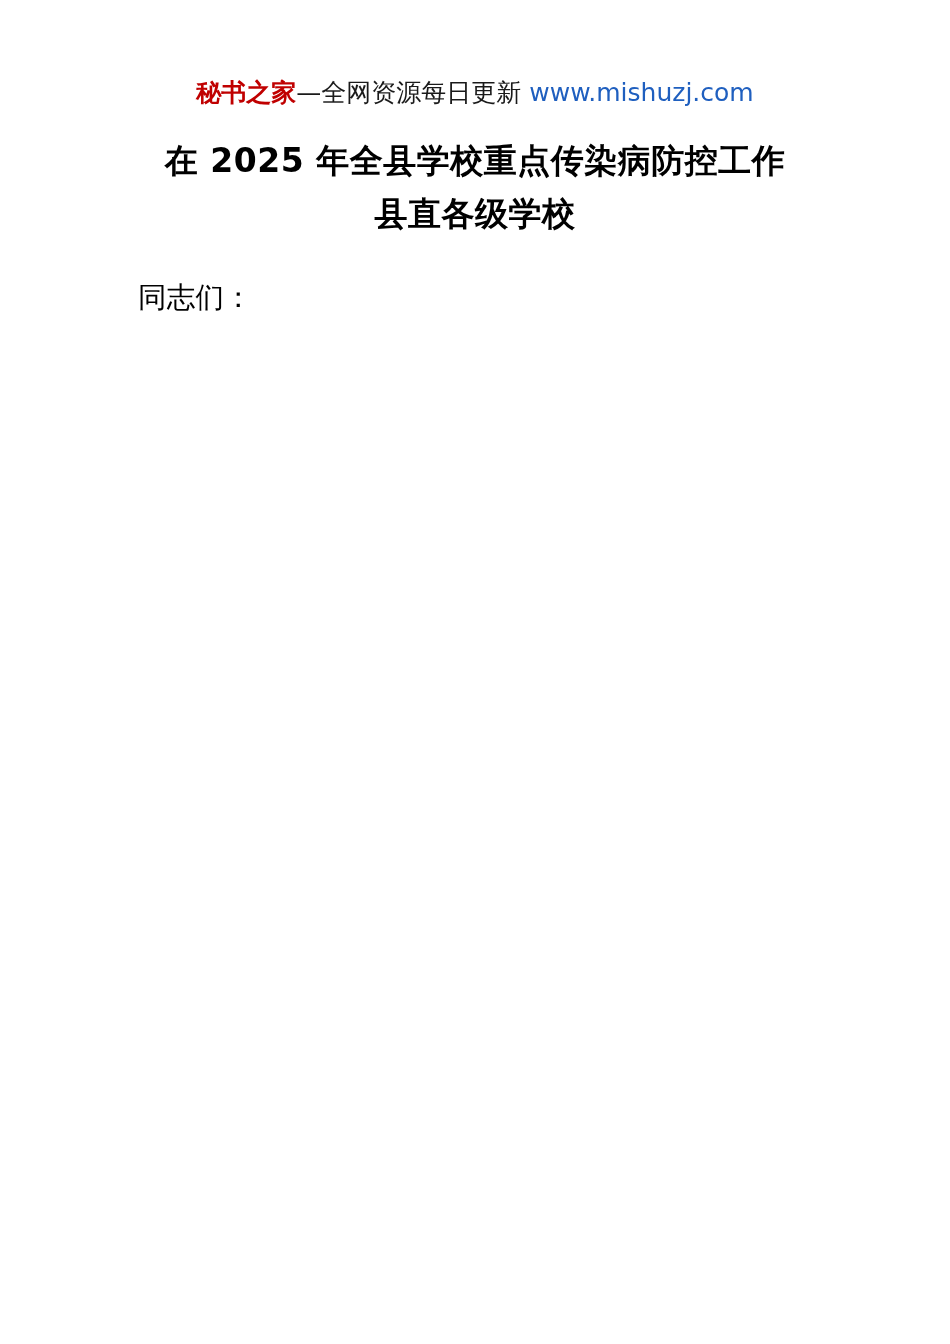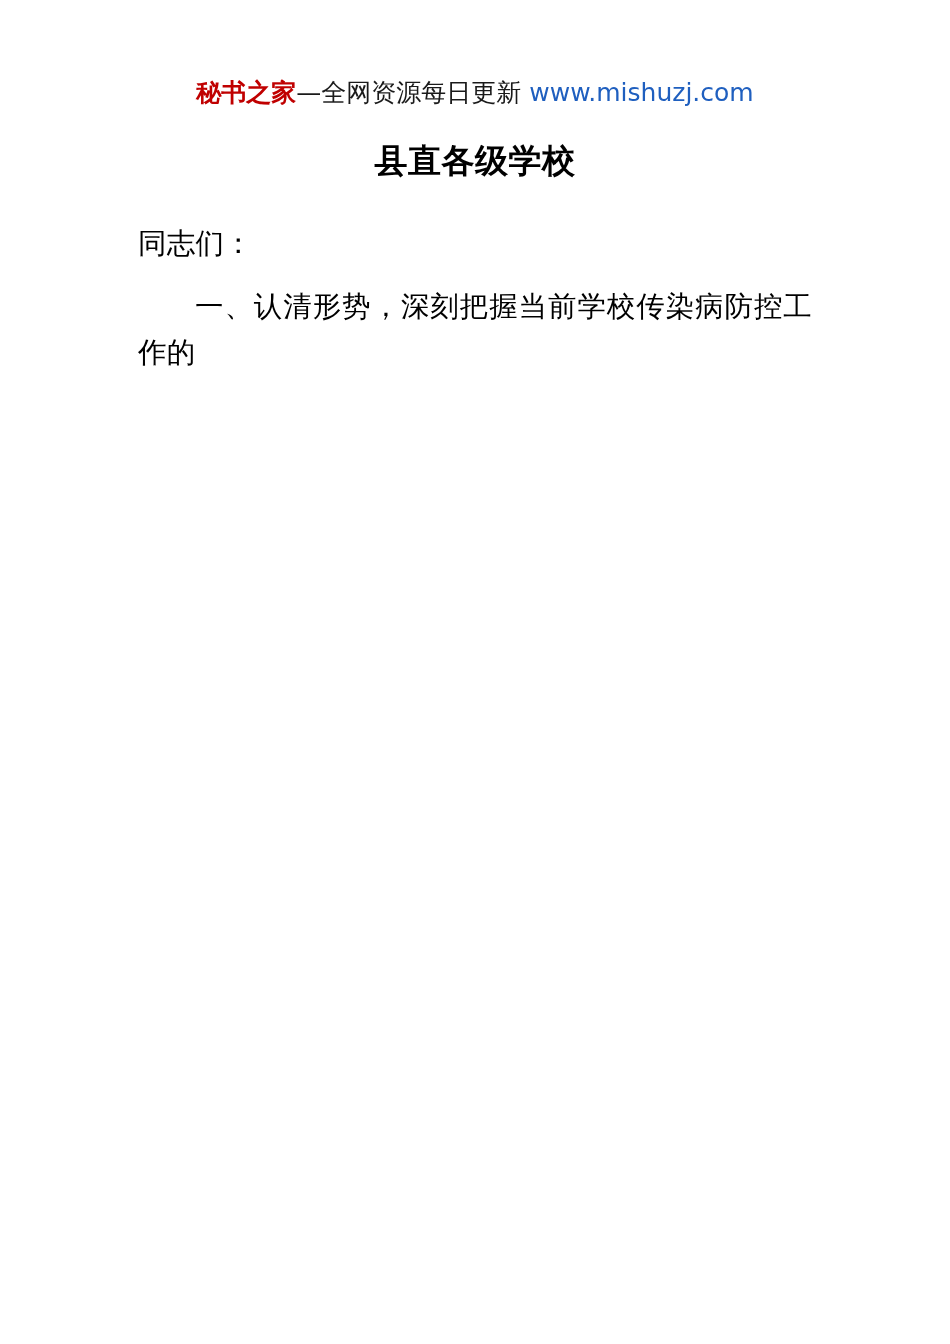--- a/index.html
+++ b/index.html
@@ -77,21 +77,21 @@
 </head>
 <body>
 
 <div class="page">
 
   <div class="site-header">
     <span class="brand">秘书之家</span><span class="tagline">—全网资源每日更新 </span><span class="url">www.mishuzj.com</span>
   </div>
 
   <h1 class="doc-title">
+    <span class="line">在 2025 年全县学校重点传染病防控工作</span>
     <span class="line">县直各级学校</span>
   </h1>
 
   <div class="body-text">
     <p class="p-flush">同志们：</p>
-    <p class="p-indent">一、认清形势，深刻把握当前学校传染病防控工作的</p>
   </div>
 
 </div>
 
 </body></html>

